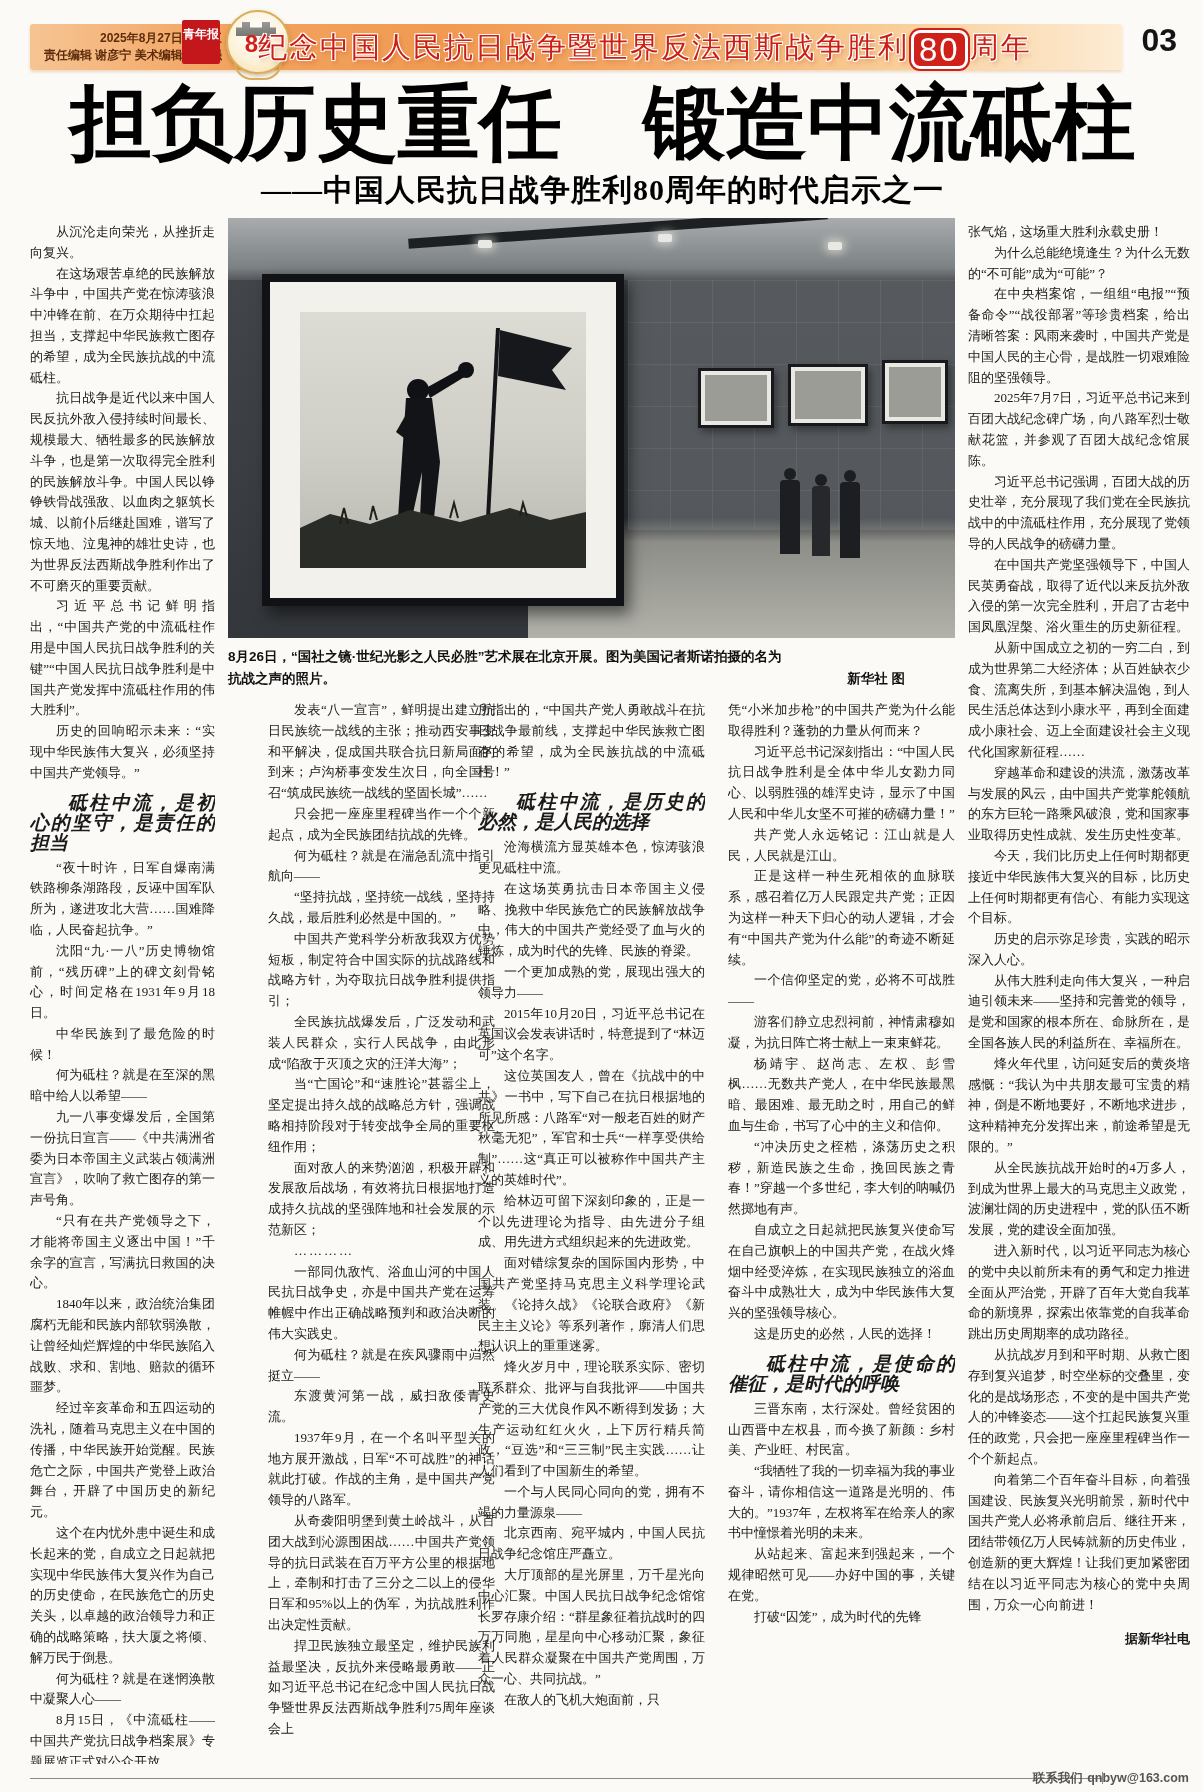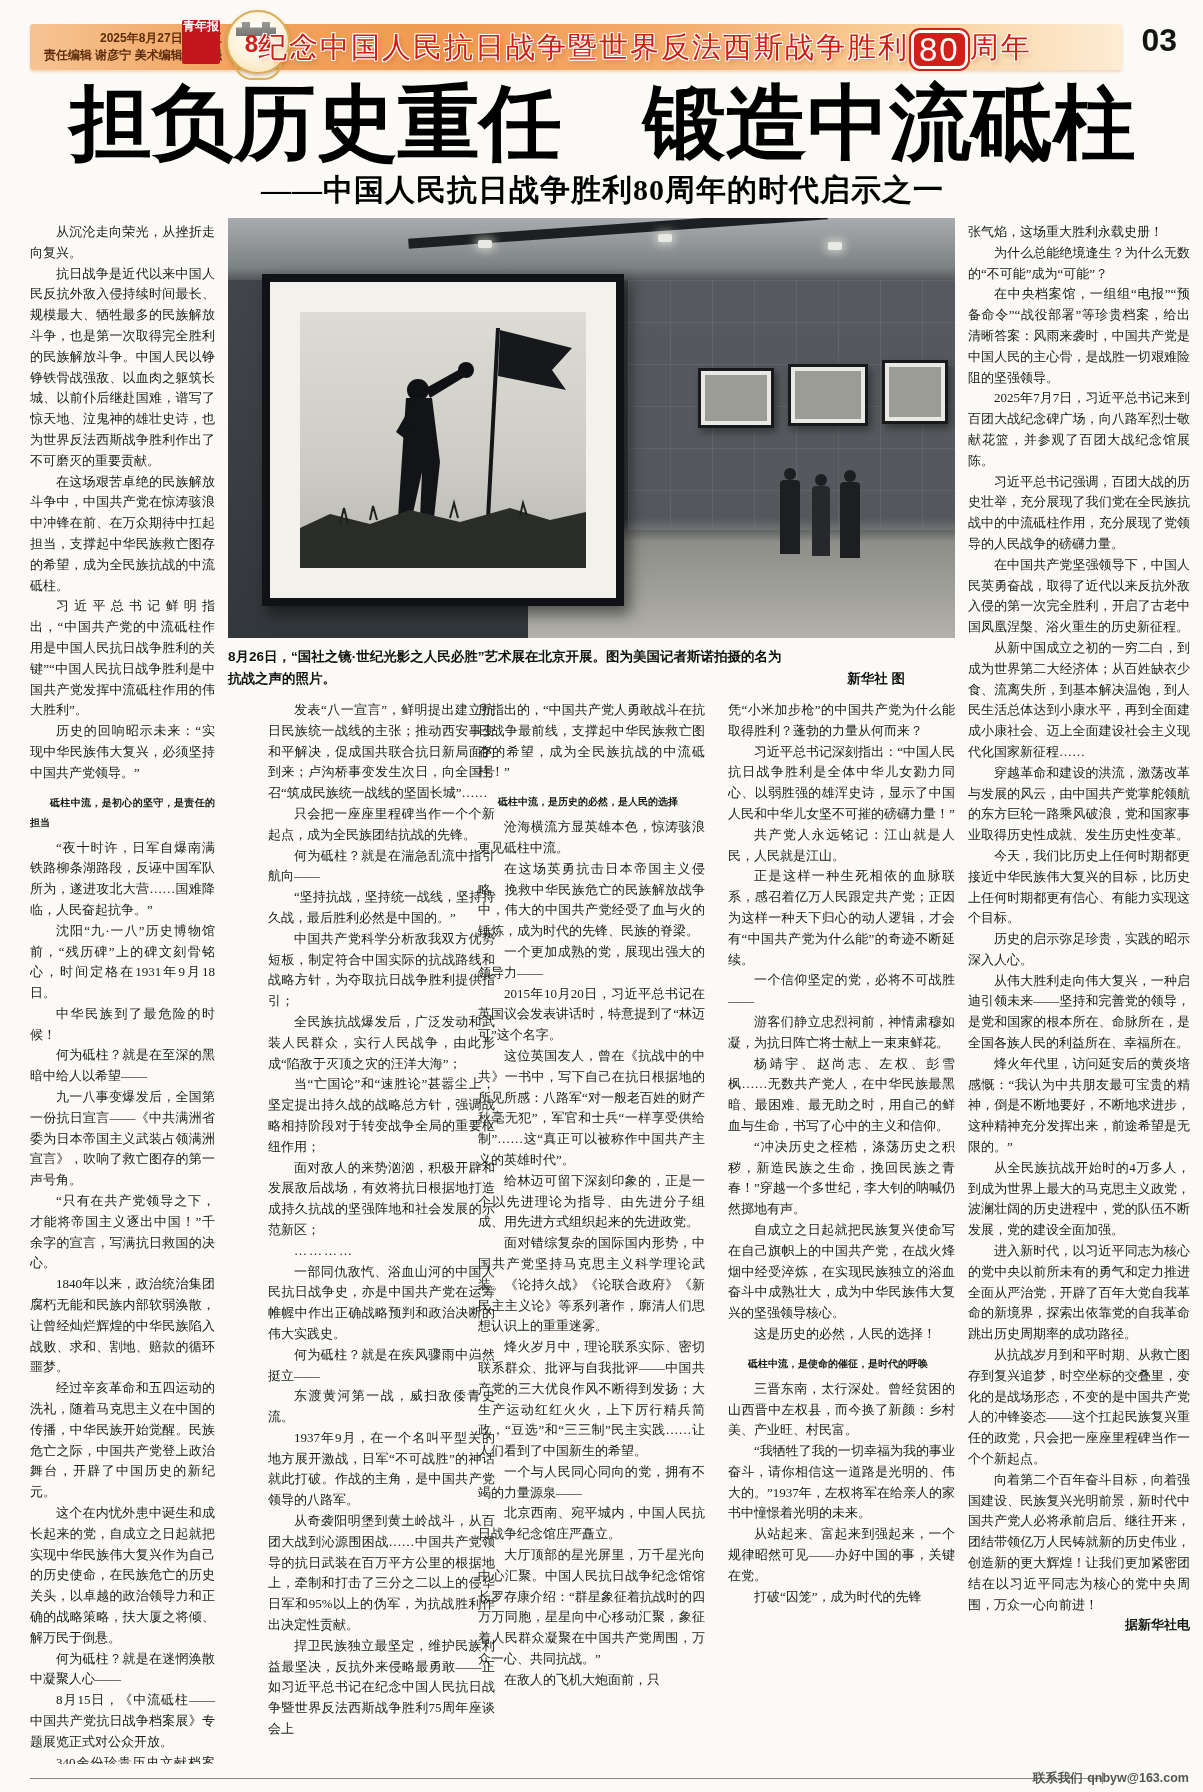--- a/index.html
+++ b/index.html
@@ -6,21 +6,21 @@
   .page{position:relative;width:1203px;height:1792px;margin:0 auto;background:#fbfaf6;overflow:hidden;
         font-family:"Liberation Serif",serif;color:#1a1a1a;}
   
   .topbar{position:absolute;left:30px;top:24px;width:1092px;height:46px;border-radius:3px;
     background:linear-gradient(90deg,#f6c493 0%,#f2a35f 18%,#f09a52 38%,#f4ab6b 58%,#f9cf9a 80%,#fdecd4 100%);
     box-shadow:0 2px 3px rgba(200,120,40,.25);}
   .dateblock{position:absolute;left:14px;top:6px;font-family:"Liberation Sans",sans-serif;
     font-size:12px;line-height:17px;font-weight:bold;color:#5d2c0a;text-align:right;}
   .masthead{position:absolute;left:152px;top:-4px;width:38px;height:44px;background:#c4171c;
     color:#fff;font-family:"Liberation Sans",sans-serif;font-weight:bold;font-size:12px;
-    line-height:13px;text-align:center;box-sizing:border-box;border-radius:2px;}
+    line-height:13px;text-align:center;padding-top:8px;box-sizing:border-box;border-radius:2px;}
   .emblem{position:absolute;left:196px;top:-14px;width:60px;height:60px;border-radius:50%;
     background:radial-gradient(circle at 50% 35%,#ffffff 0%,#fdf3dd 55%,#f6dda8 100%);
     border:2px solid #d9ae57;box-shadow:0 2px 4px rgba(120,70,10,.35);text-align:center;}
   .emblem .wall{position:absolute;left:8px;top:10px;width:40px;height:14px;
     background:linear-gradient(#9a9a98,#777672);clip-path:polygon(0 100%,0 40%,15% 40%,15% 0,35% 0,35% 40%,65% 40%,65% 0,85% 0,85% 40%,100% 40%,100% 100%);}
   .emblem .num{position:absolute;left:0;right:0;top:18px;color:#d0201a;font-family:"Liberation Sans",sans-serif;
     font-weight:900;font-size:24px;}
   .emblem .laurel{position:absolute;left:6px;bottom:-8px;width:44px;height:16px;border:2px solid #d9ae57;
     border-top:none;border-radius:0 0 40px 40px;}
   .banner{position:absolute;left:228px;top:4px;width:880px;height:40px;white-space:nowrap;
@@ -34,24 +34,24 @@
   
   .headline{position:absolute;left:30px;top:80px;width:1145px;text-align:center;
     font-family:"Liberation Sans",sans-serif;font-weight:900;font-size:82px;line-height:86px;
     color:#000;letter-spacing:0px;white-space:nowrap;}
   .subhead{position:absolute;left:30px;top:170px;width:1145px;text-align:center;
     font-size:30px;font-weight:600;color:#000;letter-spacing:1px;}
   
   .col{position:absolute;text-align:justify;font-size:13px;line-height:20.8px;overflow:hidden;}
   .col .para{margin:0;text-indent:2em;}
   .col .para.s-c{text-indent:0;}
-  .col .para.s-h{font-family:"Liberation Sans",sans-serif;font-weight:bold;font-size:10px;
-    line-height:20px;padding:9px 0 5px 0;text-indent:2em;}
+  .col .para.s-h{font-family:"Liberation Sans",sans-serif;font-weight:bold;font-size:19px;
+    line-height:20px;padding:9px 0 5px 0;text-indent:2em;font-style:italic;}
   .col .para.s-d{text-indent:2em;letter-spacing:2px;}
-  .col .para.s-r{text-indent:0;text-align:right;font-family:"Liberation Sans",sans-serif;font-weight:bold;}
+  .col .para.s-r{text-indent:0;text-align:right;font-family:"Liberation Sans",sans-serif;font-weight:bold;margin-top:14px;}
   #col1{left:30px;top:222px;width:185px;height:1542px;}
   #col2{left:228px;top:700px;width:227px;height:1064px;margin-left:40px;}
   #col3{left:478px;top:700px;width:227px;height:1064px;}
   #col4{left:728px;top:700px;width:227px;height:1064px;}
   #col5{left:968px;top:222px;width:222px;height:1542px;}
   
   .photo{position:absolute;left:228px;top:218px;width:727px;height:420px;overflow:hidden;
     background:linear-gradient(180deg,#44484c 0%,#3a3e42 60%,#33363a 100%);}
   .ceiling{position:absolute;left:0;top:0;width:100%;height:62px;
     background:linear-gradient(180deg,#a8acae,#7c8184 80%,#55595c 100%);}
@@ -152,22 +152,22 @@
   <div class="caption">
     <div>8月26日，“国社之镜·世纪光影之人民必胜”艺术展在北京开展。图为美国记者斯诺拍摄的名为</div>
     <div class="l2">
       <span>抗战之声的照片。</span>
       <span>新华社 图</span>
     </div>
   </div>
 
   <div class="col" id="col1">
       <p class="para s-n">从沉沦走向荣光，从挫折走向复兴。</p>
+      <p class="para s-n">在这场艰苦卓绝的民族解放斗争中，中国共产党在惊涛骇浪中冲锋在前、在万众期待中扛起担当，支撑起中华民族救亡图存的希望，成为全民族抗战的中流砥柱。</p>
       <p class="para s-n">抗日战争是近代以来中国人民反抗外敌入侵持续时间最长、规模最大、牺牲最多的民族解放斗争，也是第一次取得完全胜利的民族解放斗争。中国人民以铮铮铁骨战强敌、以血肉之躯筑长城、以前仆后继赴国难，谱写了惊天地、泣鬼神的雄壮史诗，也为世界反法西斯战争胜利作出了不可磨灭的重要贡献。</p>
-      <p class="para s-n">在这场艰苦卓绝的民族解放斗争中，中国共产党在惊涛骇浪中冲锋在前、在万众期待中扛起担当，支撑起中华民族救亡图存的希望，成为全民族抗战的中流砥柱。</p>
       <p class="para s-n">习近平总书记鲜明指出，“中国共产党的中流砥柱作用是中国人民抗日战争胜利的关键”“中国人民抗日战争胜利是中国共产党发挥中流砥柱作用的伟大胜利”。</p>
       <p class="para s-n">历史的回响昭示未来：“实现中华民族伟大复兴，必须坚持中国共产党领导。”</p>
       <p class="para s-h">砥柱中流，是初心的坚守，是责任的担当</p>
       <p class="para s-n">“夜十时许，日军自爆南满铁路柳条湖路段，反诬中国军队所为，遂进攻北大营……国难降临，人民奋起抗争。”</p>
       <p class="para s-n">沈阳“九·一八”历史博物馆前，“残历碑”上的碑文刻骨铭心，时间定格在1931年9月18日。</p>
       <p class="para s-n">中华民族到了最危险的时候！</p>
       <p class="para s-n">何为砥柱？就是在至深的黑暗中给人以希望——</p>
       <p class="para s-n">九一八事变爆发后，全国第一份抗日宣言——《中共满洲省委为日本帝国主义武装占领满洲宣言》，吹响了救亡图存的第一声号角。</p>
       <p class="para s-n">“只有在共产党领导之下，才能将帝国主义逐出中国！”千余字的宣言，写满抗日救国的决心。</p>
       <p class="para s-n">1840年以来，政治统治集团腐朽无能和民族内部软弱涣散，让曾经灿烂辉煌的中华民族陷入战败、求和、割地、赔款的循环噩梦。</p>

